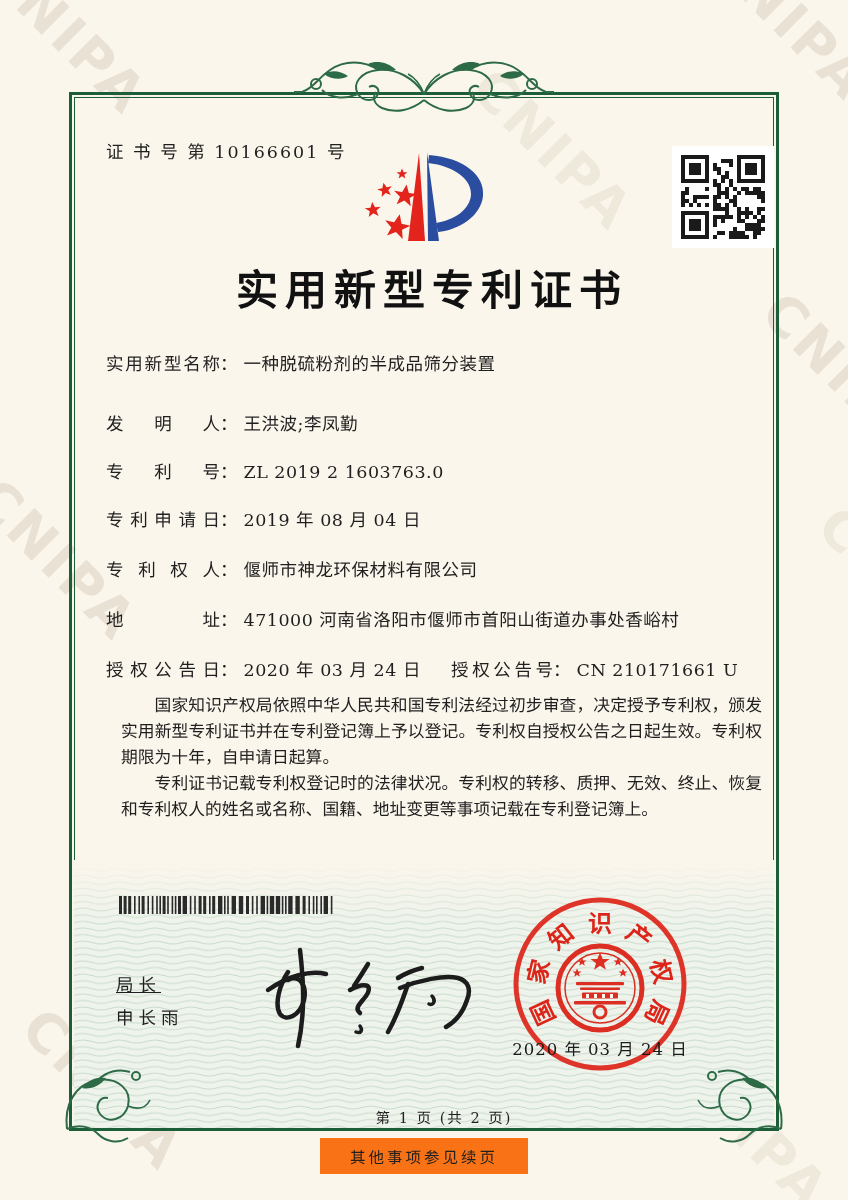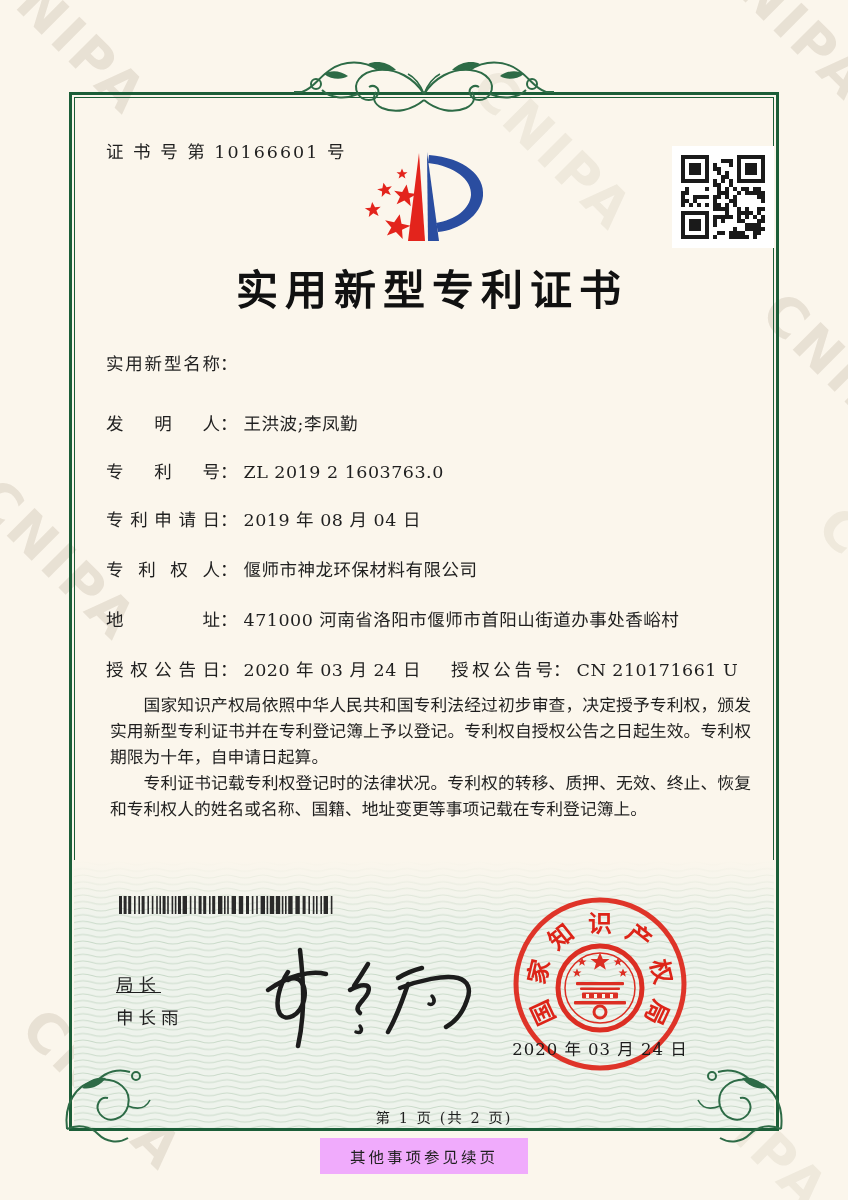--- a/index.html
+++ b/index.html
@@ -28,35 +28,35 @@
   
   .fields{position:absolute;left:106px;top:352px;width:642px;font-size:17.5px;}
   .frow{display:flex;align-items:baseline;line-height:24px;margin-bottom:24px;position:relative;}
   .frow.gap-lg{margin-bottom:36px;}
   .frow.gap-md{margin-bottom:26px;}
   .flabel{width:114px;display:flex;justify-content:space-between;flex:none;}
   .fcolon{flex:none;}
   .fvalue{padding-left:6px;letter-spacing:0.5px;}
   .grant-no{position:absolute;left:345px;top:0;display:flex;align-items:baseline;}
   
-  .body-text{position:absolute;left:110px;top:692px;width:641px;font-size:16.8px;
+  .body-text{position:absolute;left:121px;top:692px;width:641px;font-size:16.8px;
              line-height:26px;text-align:justify;word-break:break-all;}
   .body-text p{margin:0;text-indent:2em;}
   
   .barcode{position:absolute;left:119px;top:896px;}
   .signer-title{position:absolute;left:116px;top:971px;font-size:17.5px;letter-spacing:5px;text-decoration:underline;}
   .signer-name{position:absolute;left:116px;top:1004px;font-size:17.5px;letter-spacing:5px;text-align:center;}
   .signature{position:absolute;left:248px;top:938px;}
   .seal{position:absolute;left:512px;top:896px;}
   .seal-date{position:absolute;left:500px;top:1036px;width:200px;text-align:center;
              font-size:16.5px;letter-spacing:1px;color:#1b1b1b;}
   .page-footer{position:absolute;left:0;top:1106px;width:100%;text-align:center;
                font-size:14.5px;letter-spacing:2px;margin-left:20px;}
   .continuation{position:absolute;left:0;top:1138px;width:100%;text-align:center;}
-  .continuation span{display:inline-block;background:#f0abfc;padding:7px 30px;
+  .continuation span{display:inline-block;background:#f97316;padding:7px 30px;
                      font-size:15.5px;letter-spacing:3px;}
   .ornament-top{position:absolute;left:294px;top:54px;}
   .corner-fl{position:absolute;}
   .corner-fl.bl{left:54px;top:1066px;}
   .corner-fl.br{left:694px;top:1066px;transform:scaleX(-1);}
 </style>
 </head>
 <body>
 
 <div id="page">
@@ -286,20 +286,21 @@
     <div class="frow gap-lg">
       <span class="flabel js-justify">
           <span>实</span>
           <span>用</span>
           <span>新</span>
           <span>型</span>
           <span>名</span>
           <span>称</span>
         </span>
         <span class="fcolon">：</span>
+      <span class="fvalue">一种脱硫粉剂的半成品筛分装置</span>
     </div>
     <div class="frow">
       <span class="flabel js-justify">
           <span>发</span>
           <span>明</span>
           <span>人</span>
         </span>
         <span class="fcolon">：</span>
       <span class="fvalue">王洪波;李凤勤</span>
     </div>

